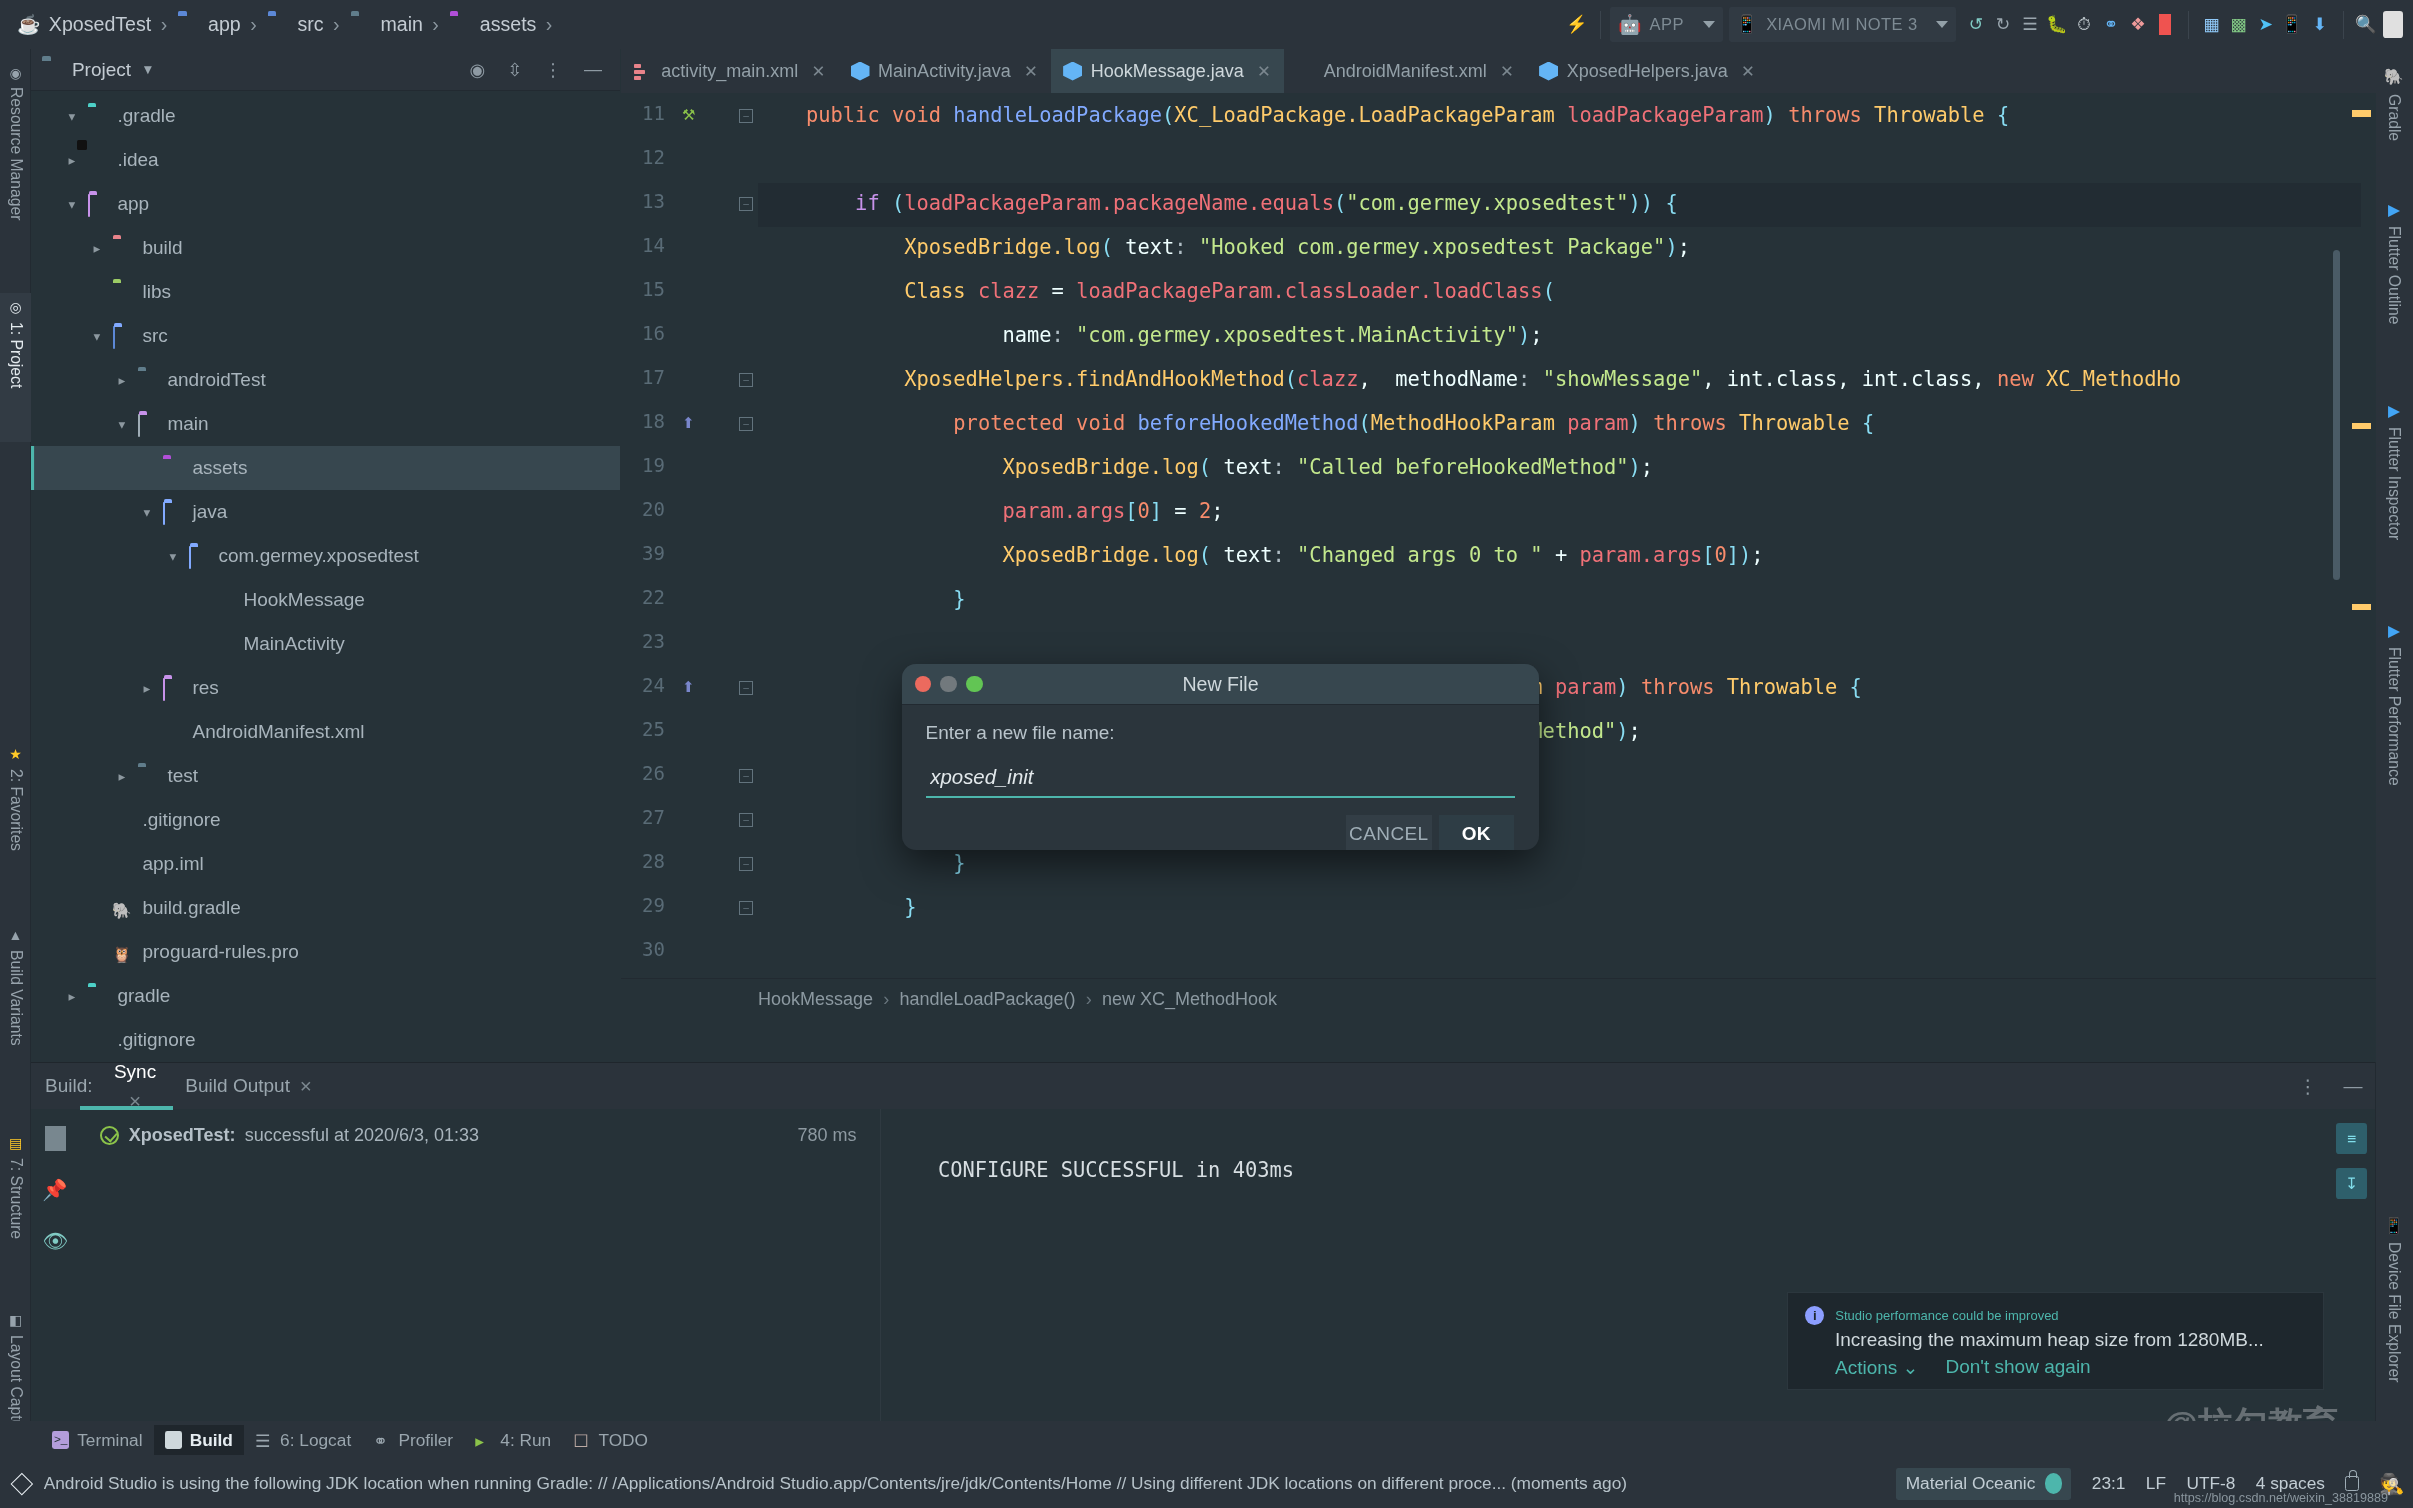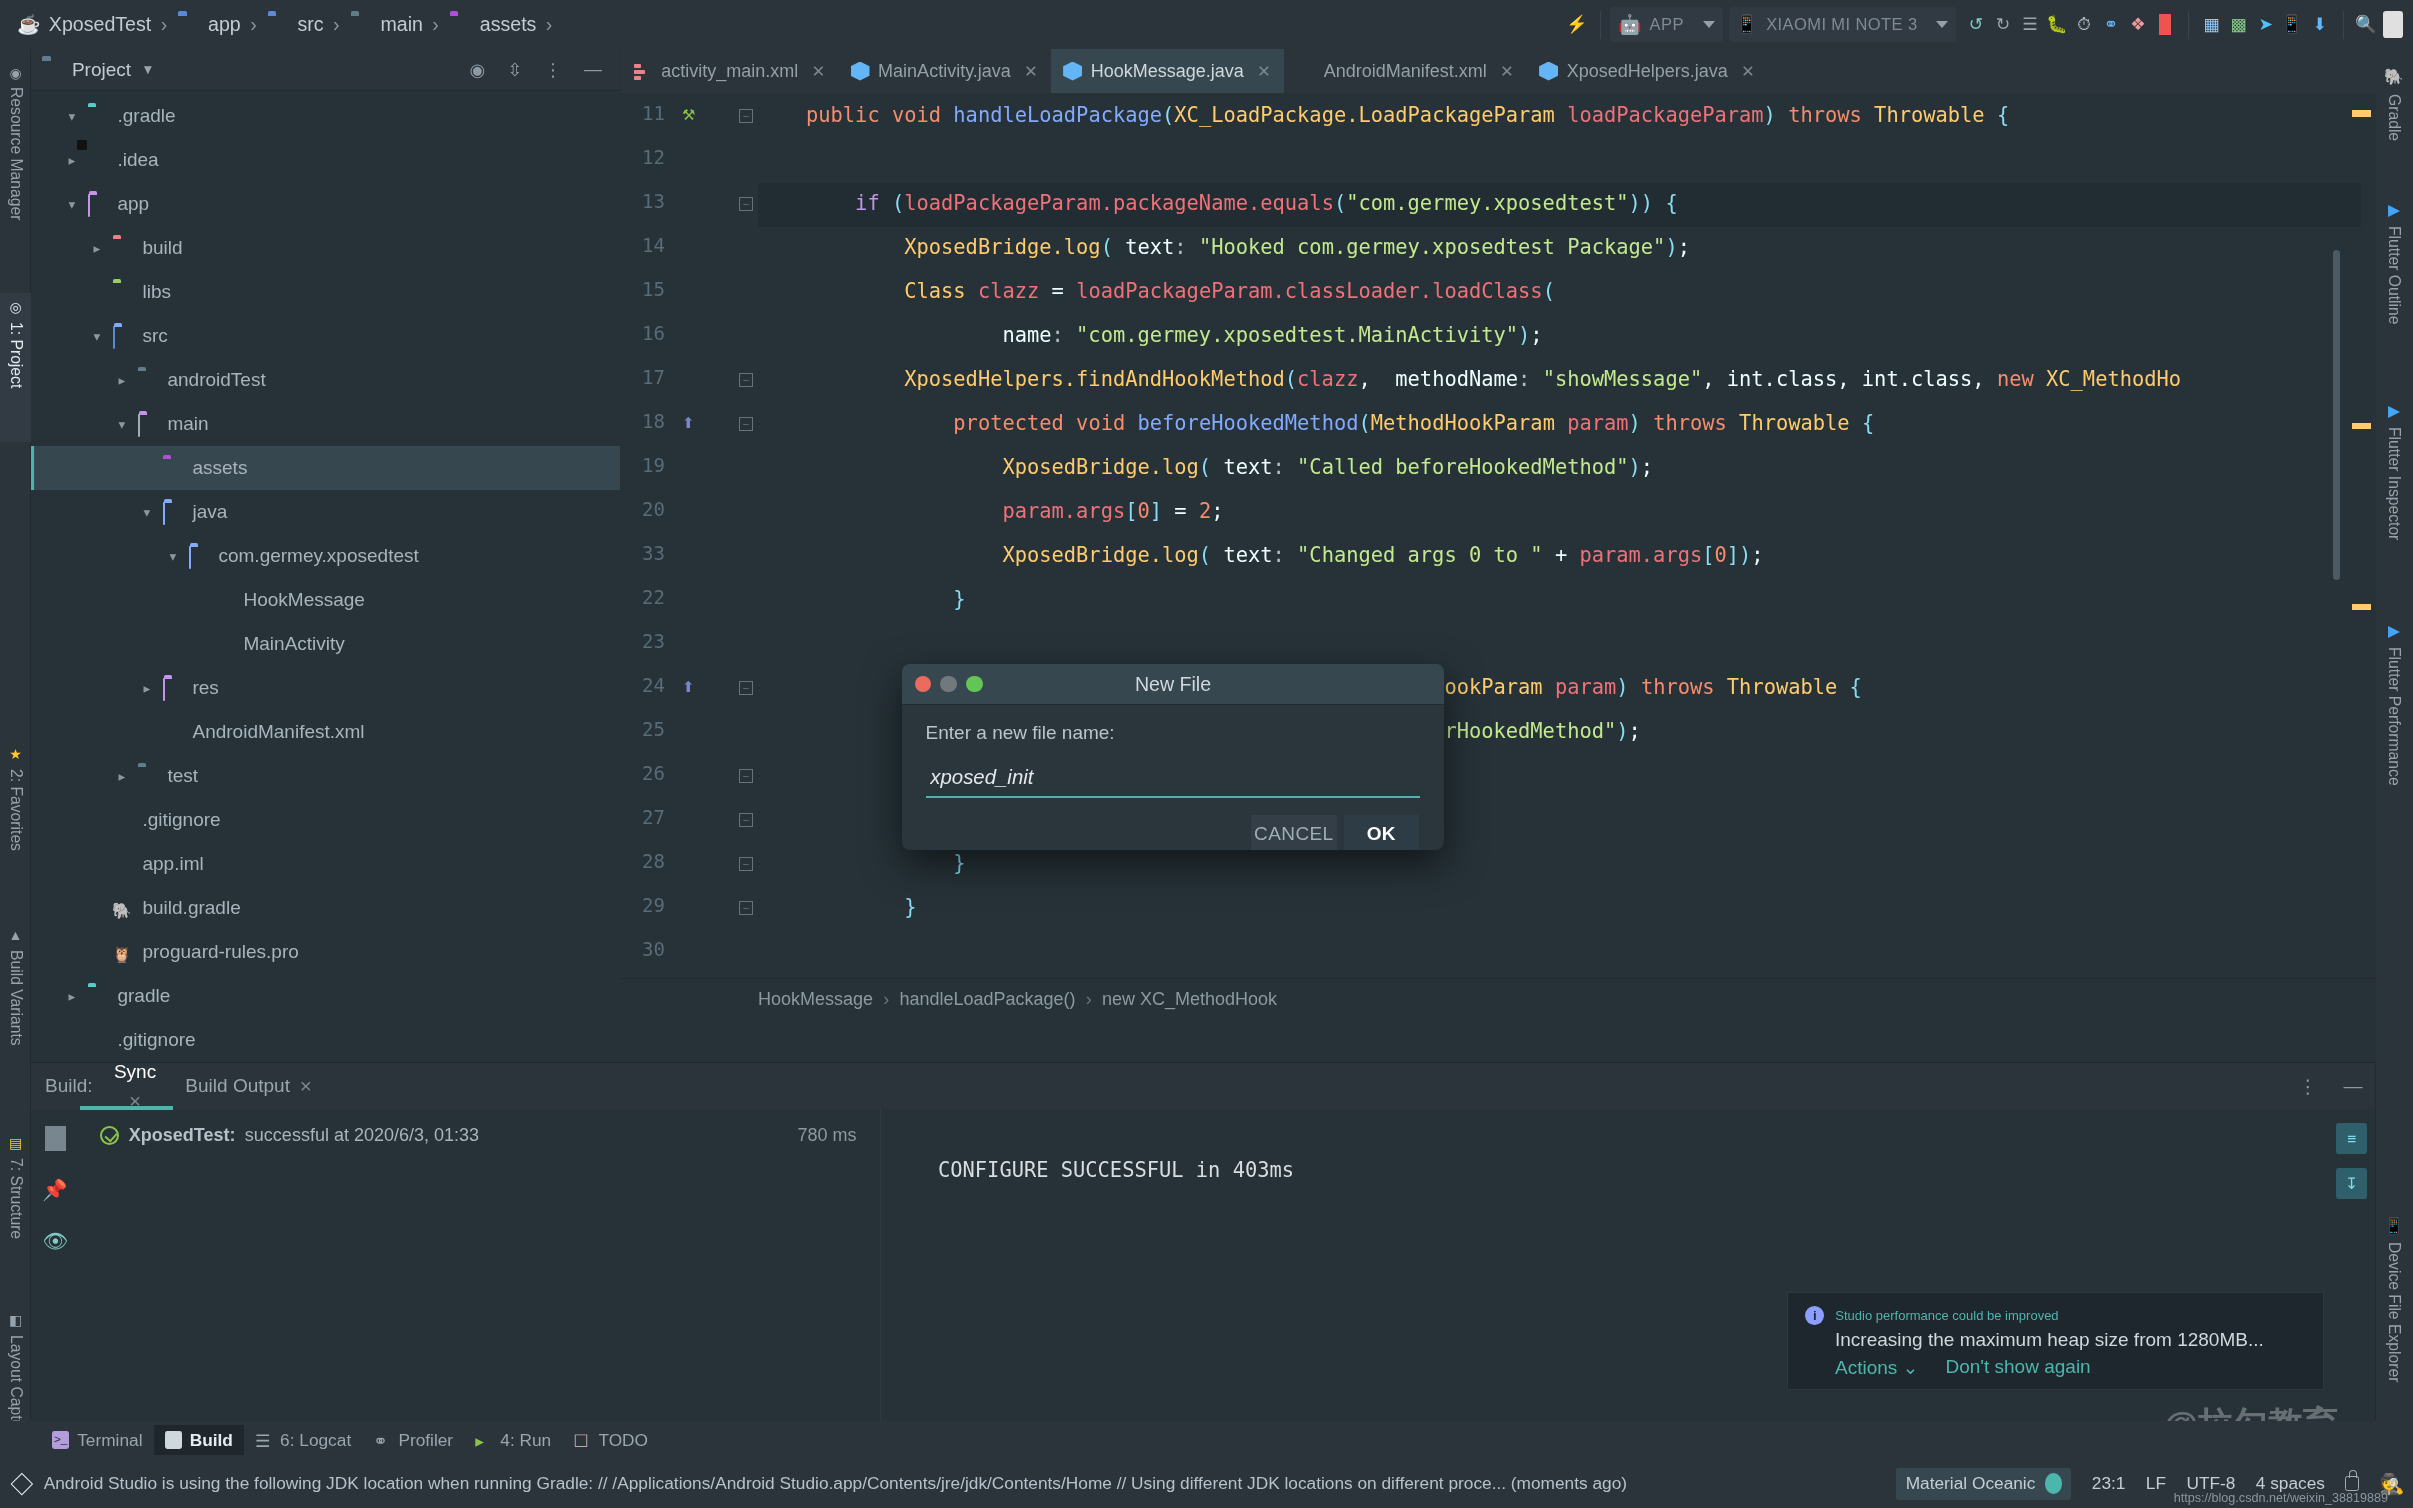--- a/index.html
+++ b/index.html
@@ -153,22 +153,22 @@
     display:flex; align-items:center; gap:0; padding-left: 137px;
     font-size: 18px; color: #8c99a1; background:#263238; border-top:0.8px solid #222a31;
   }
   .bsep { padding: 0 10.2px; color:#68757d; }
 
   .scrollthumb { position:absolute; right: 36px; top: 157px; width: 7px; height: 330px; background:#4a5b66; border-radius:3.9px;}
   .errbar { position:absolute; right: 4.7px; width: 19px; height: 6.3px; background:#ffcb6b;}
 
   
   .dlg {
-    position: absolute; left: 902px; top: 664px; width: 542px; height: 186px;
-    background: #2b353c; border-radius: 8px; box-shadow: 0 14px 38px rgba(0,0,0,.55);
+    position: absolute; left: 902px; top: 664px; width: 637px; height: 186px;
+    background: #2b353c; border-radius: 14px; box-shadow: 0 14px 38px rgba(0,0,0,.55);
     overflow: hidden;
   }
   .dlg-title {
     height: 41px; background: #37474f; display: flex; align-items: center;
     position: relative; border-bottom: 0.8px solid #222a31;
   }
   .dots { position:absolute; left: 12.6px; display:flex; gap: 9.4px; }
   .dot { width: 16.5px; height: 16.5px; border-radius: 50%; }
   .dot.r { background: #ec6a5e; } .dot.y { background: #72797d; } .dot.g { background: #62c554; }
   .dlg-title .t { width: 100%; text-align: center; font-size: 19.6px; color: #cfd8dc;}
@@ -542,21 +542,21 @@
           <div class="ln" style="top: 9.4px;">11</div>
           <div class="ln" style="top: 53px;">12</div>
           <div class="ln" style="top: 97px;">13</div>
           <div class="ln" style="top: 141px;">14</div>
           <div class="ln" style="top: 185px;">15</div>
           <div class="ln" style="top: 229px;">16</div>
           <div class="ln" style="top: 273px;">17</div>
           <div class="ln" style="top: 317px;">18</div>
           <div class="ln" style="top: 361px;">19</div>
           <div class="ln" style="top: 405px;">20</div>
-          <div class="ln" style="top: 449px;">33</div>
+          <div class="ln" style="top: 449px;">39</div>
           <div class="ln" style="top: 493px;">22</div>
           <div class="ln" style="top: 537px;">23</div>
           <div class="ln" style="top: 581px;">24</div>
           <div class="ln" style="top: 625px;">25</div>
           <div class="ln" style="top: 669px;">26</div>
           <div class="ln" style="top: 713px;">27</div>
           <div class="ln" style="top: 757px;">28</div>
           <div class="ln" style="top: 801px;">29</div>
           <div class="ln" style="top: 845px;">30</div>
           <div class="ln" style="top: 889px;">31</div>

